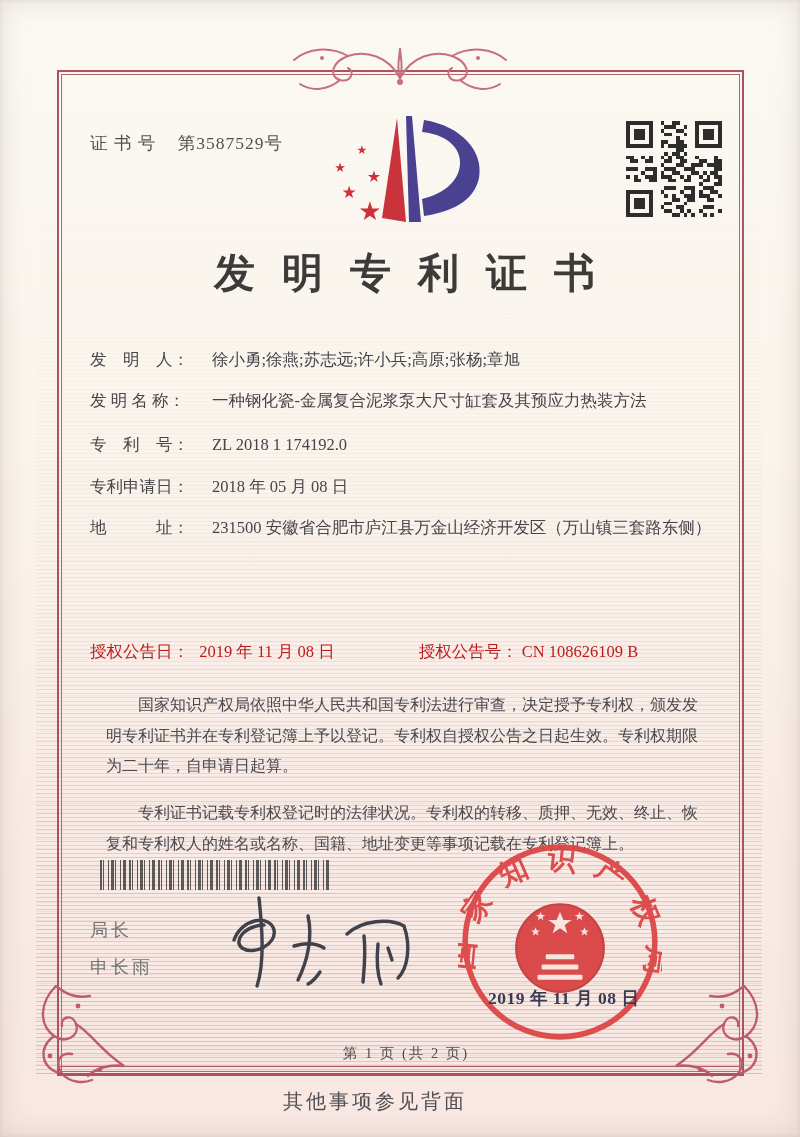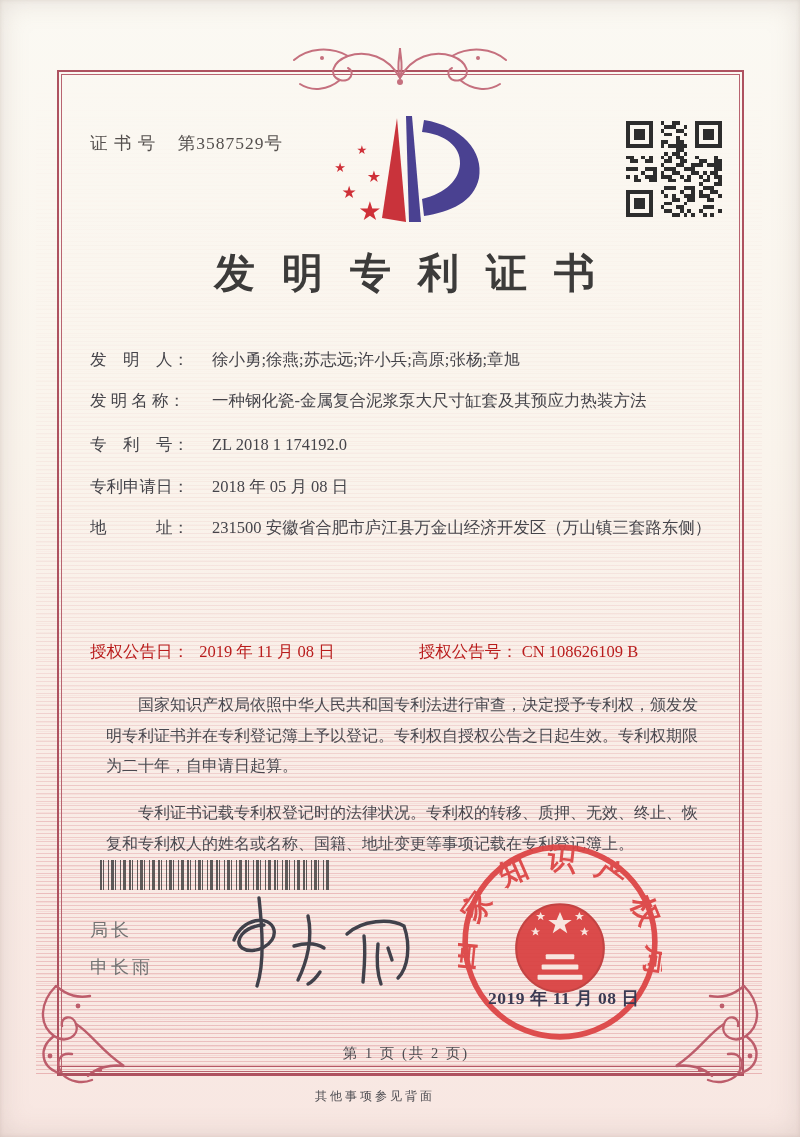--- a/index.html
+++ b/index.html
@@ -47,21 +47,21 @@
   .barcode{position:absolute;left:100px;top:860px;width:232px;height:30px;opacity:.82;
     background:
       repeating-linear-gradient(90deg,#3c3c3c 0 2px,transparent 2px 3px,#3c3c3c 3px 4px,transparent 4px 8px,#3c3c3c 8px 9px,transparent 9px 11px,#3c3c3c 11px 14px,transparent 14px 15px,#3c3c3c 15px 16px,transparent 16px 20px,#3c3c3c 20px 21px,transparent 21px 23px,#3c3c3c 23px 26px,transparent 26px 29px);
     filter:blur(.4px);}
   .director{position:absolute;left:90px;top:918px;font-size:18px;color:#737373;letter-spacing:3px;}
   .director div{margin-bottom:13px;}
   .signature{position:absolute;left:212px;top:888px;}
   .seal{position:absolute;left:458px;top:840px;width:204px;height:204px;opacity:.93;}
   .seal-date{position:absolute;left:488px;top:986px;font-size:17.5px;font-weight:600;color:#3a3a52;letter-spacing:.5px;}
   .page-info{position:absolute;left:0;top:1044px;width:760px;text-align:center;font-size:14.5px;color:#4e4d52;letter-spacing:2px;margin-left:26px;}
-  .back-note{position:absolute;left:0;top:1088px;width:750px;text-align:center;font-size:12px;color:#4e4d52;letter-spacing:3px;}
+  .back-note{position:absolute;left:0;top:1088px;width:750px;text-align:center;font-size:20px;color:#4e4d52;letter-spacing:3px;}
   .flourish-line{position:absolute;left:57px;top:1066px;width:683px;height:6px;
     border-top:1px solid #b45966;border-bottom:2.5px solid #ae5260;}
 </style>
 </head>
 <body>
 
 <div class="page">
 
   <div class="guilloche"></div>
 

